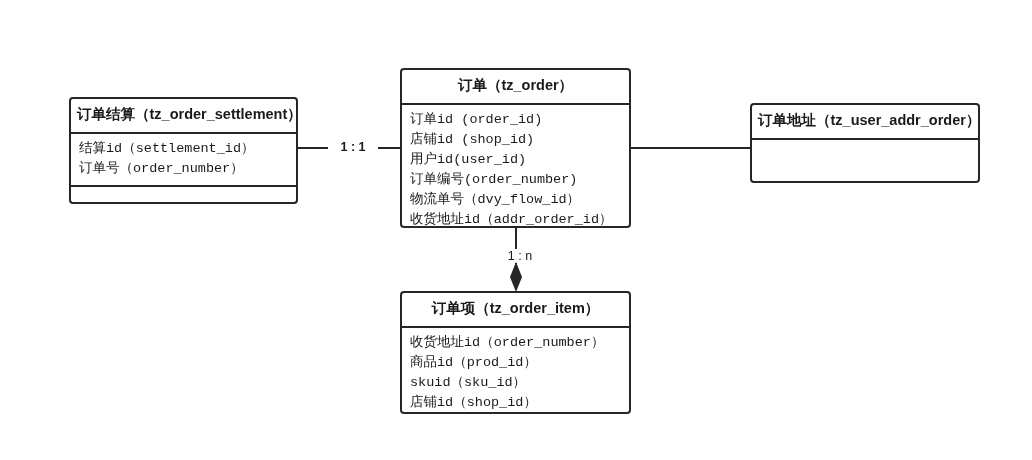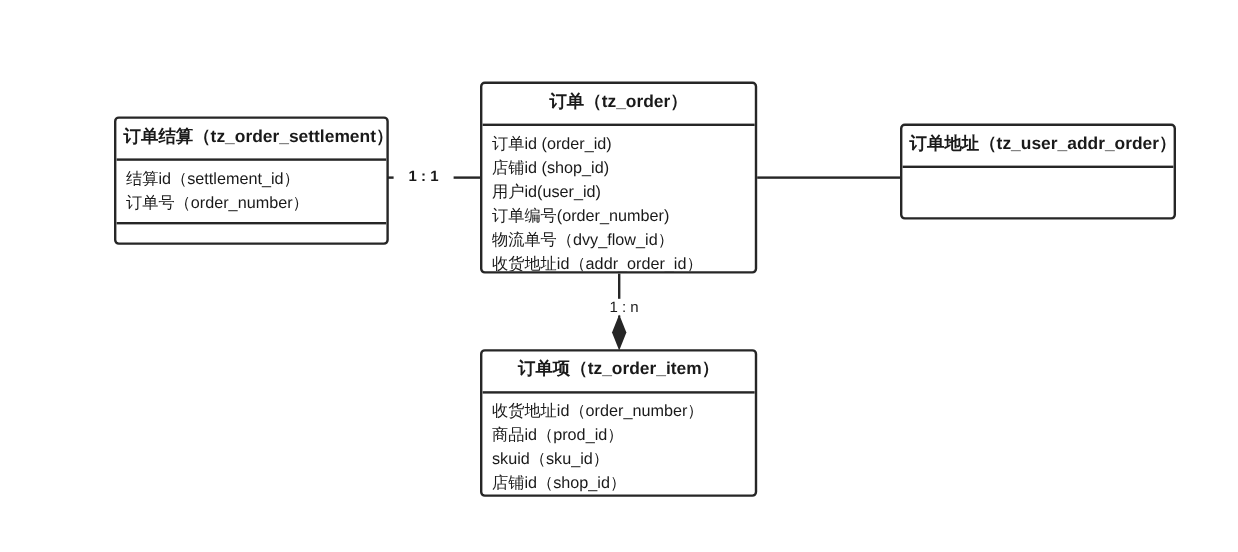--- a/index.html
+++ b/index.html
@@ -49,20 +49,21 @@
     box-sizing: border-box;
     width: 100%;
     padding: 5px 0 6px 8px;
     border-bottom: 2px solid #262626;
   }
   .attr {
     font-size: 13.5px;
     line-height: 20px;
     white-space: nowrap;
     color: #1a1a1a;
+    font-family: Liberation Mono, monospace;
   }
   .entity-footer {
     box-sizing: border-box;
     width: 100%;
   }
 
   
   .edge {
     position: absolute;
     background: #262626;
@@ -99,21 +100,21 @@
   <div class="edge edge-h" style="left:631px; top:147px; width:121px;"></div>
 
   <div class="edge edge-v" style="left:515px; top:228px; width:2px; height:36px;"></div>
   <div class="card-label" style="left:491px; top:249px; width:50px;">1 : n</div>
   <div class="diamond" style="left:508px; top:262px;">
     <svg width="16" height="30" viewBox="0 0 16 30" xmlns="http://www.w3.org/2000/svg">
       <polygon points="8,0 14,15 8,30 2,15" fill="#262626"></polygon>
     </svg>
   </div>
 
-  <div class="entity" style="left:69px; top:97px; width:229px; height:107px;margin-left:26px;">
+  <div class="entity" style="left:69px; top:97px; width:229px; height:107px;">
     <div class="entity-title">订单结算（tz_order_settlement）</div>
     <div class="entity-attrs">
       <div class="attr">结算id（settlement_id）</div>
       <div class="attr">订单号（order_number）</div>
     </div>
     <div class="entity-footer"></div>
   </div>
 
   <div class="entity" style="left:400px; top:68px; width:231px; height:160px;">
     <div class="entity-title">订单（tz_order）</div>

